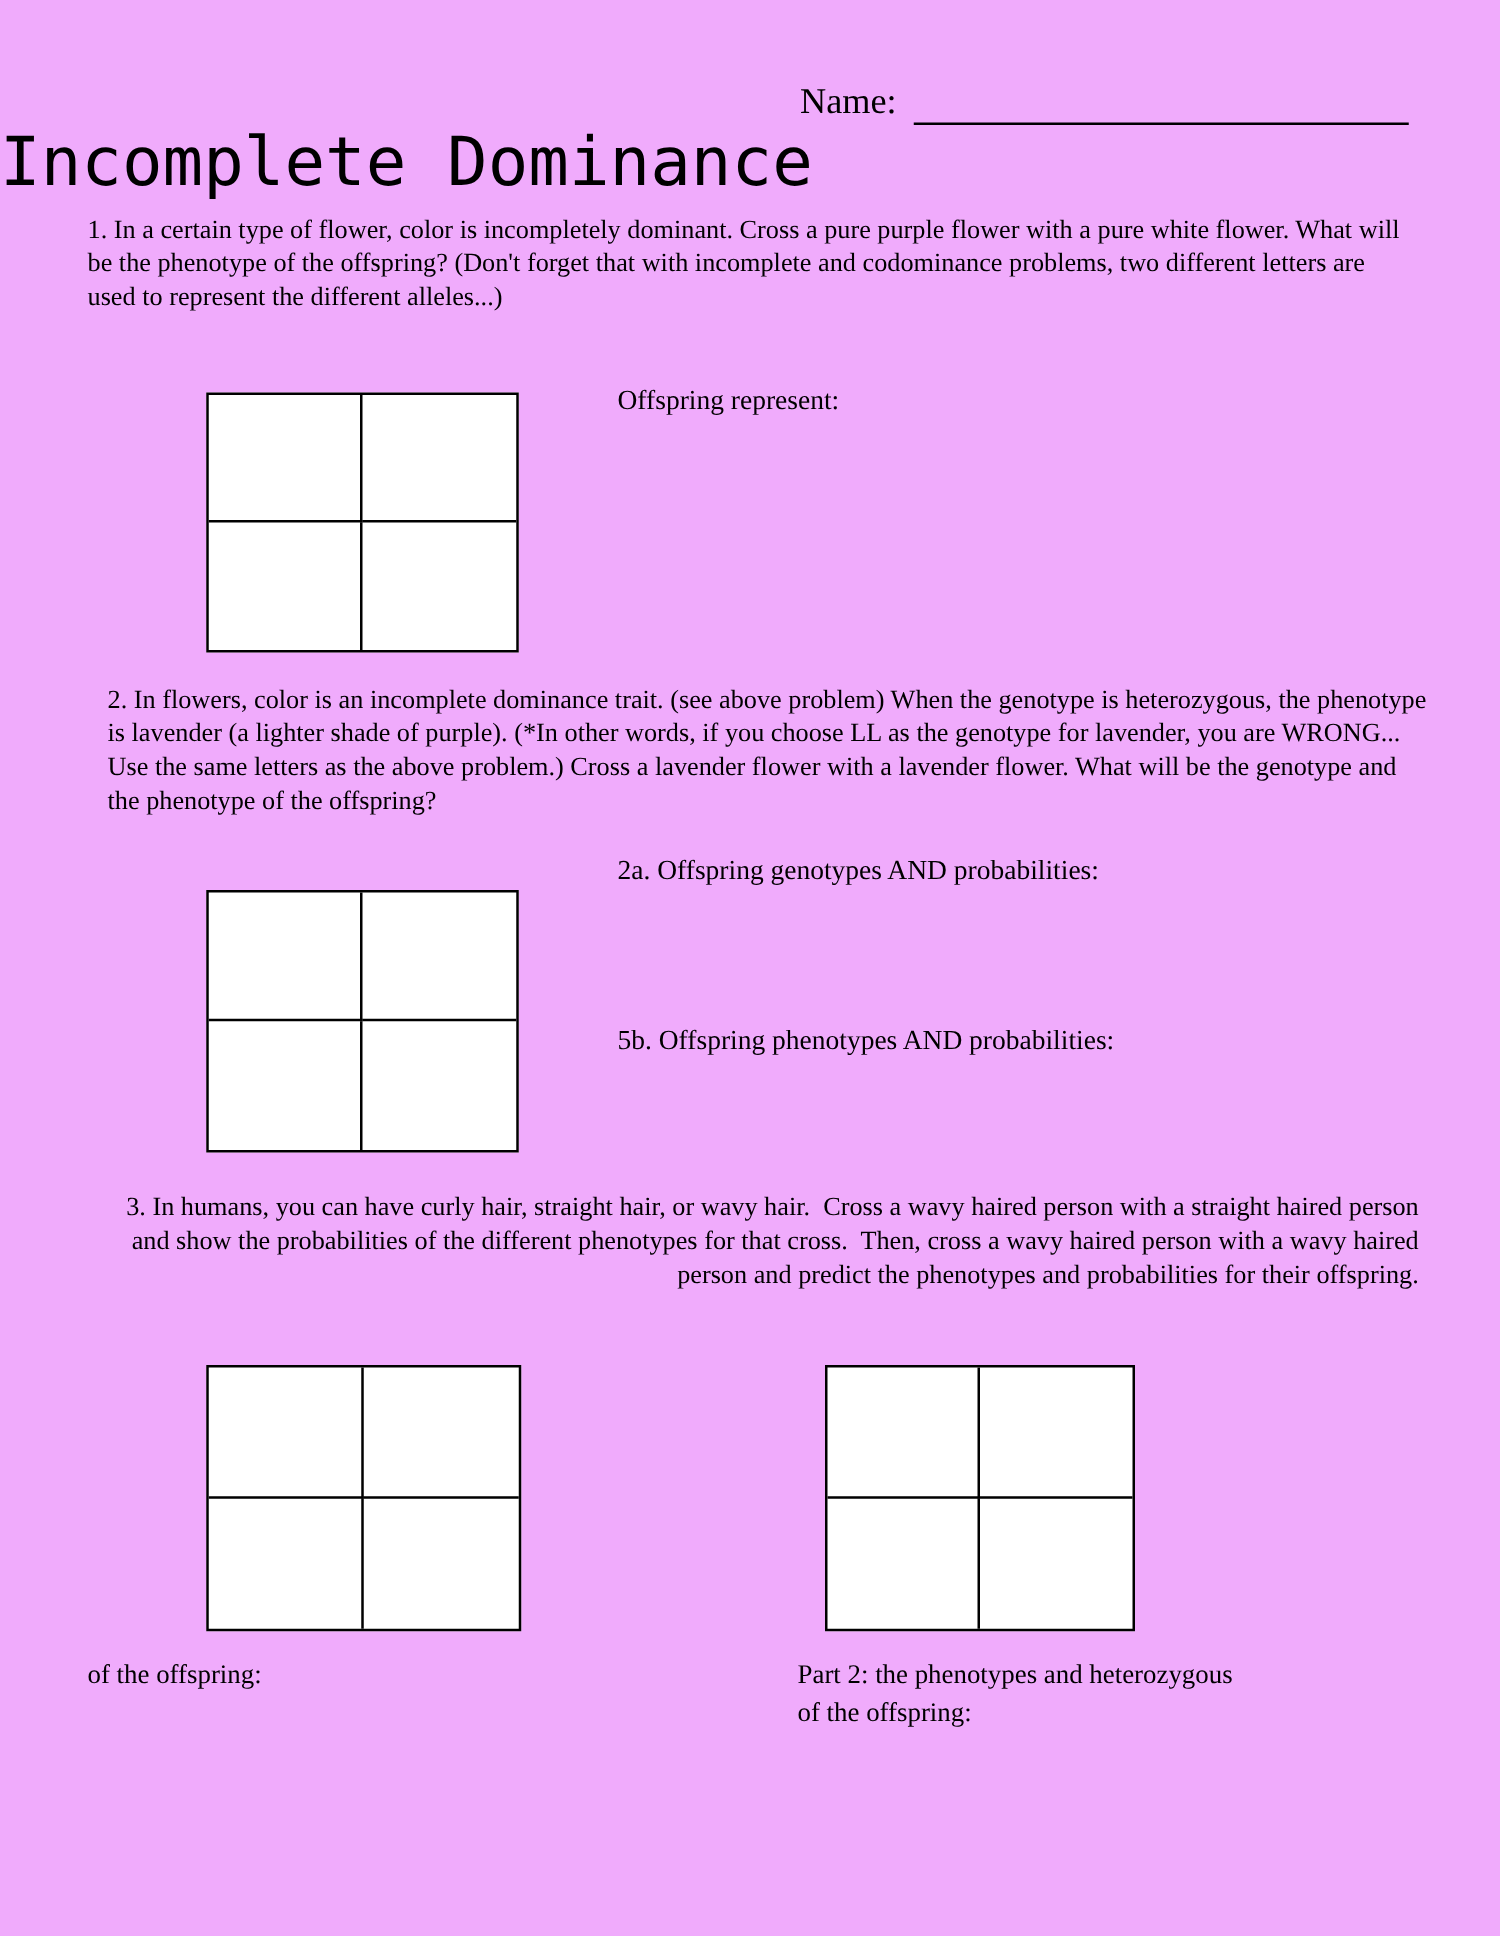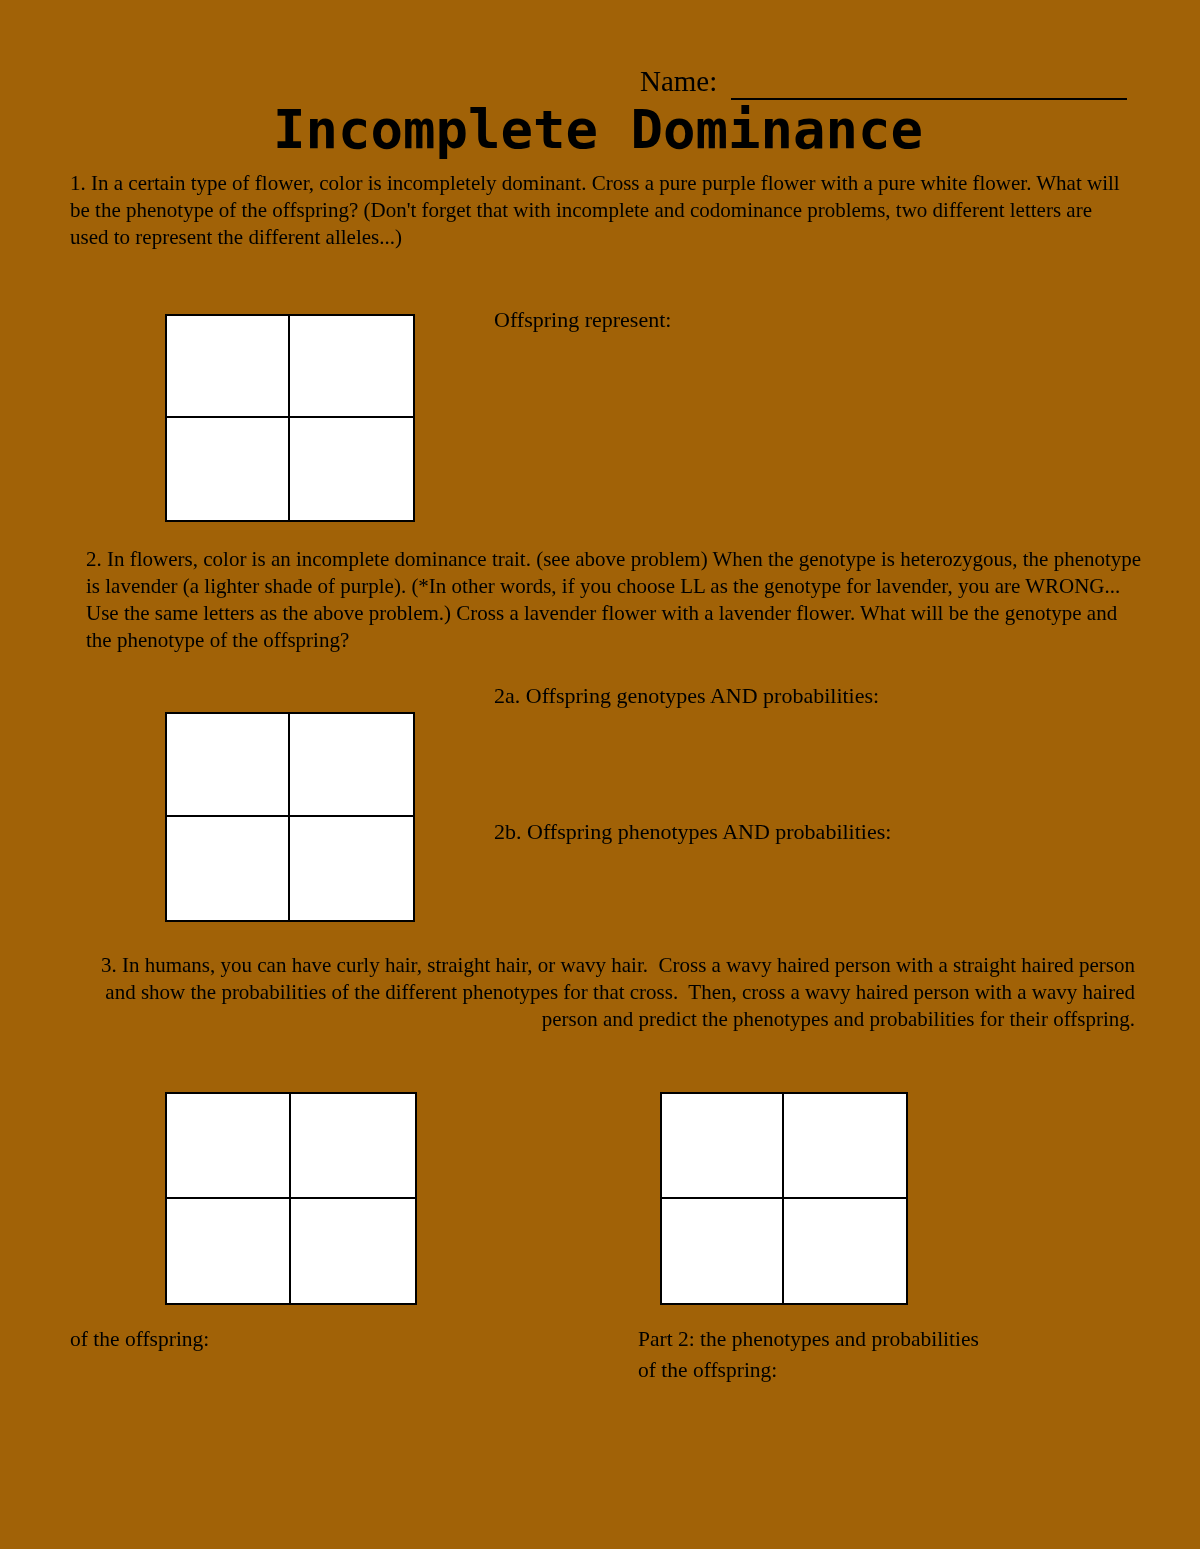--- a/index.html
+++ b/index.html
@@ -1,21 +1,21 @@
 <!DOCTYPE html>
 <html><head>
 <meta charset="utf-8">
 <style>
   * { margin:0; padding:0; box-sizing:border-box; }
   html, body { background:#ffffff; }
   .page {
     position:relative;
     width:1200px;
     height:1549px;
-    background:#a16207;
+    background:#f0abfc;
     color:#000000;
     font-family:"Liberation Serif", serif;
     overflow:hidden;
   }
 
   
   .name-row {
     position:absolute;
     left:640px; top:62px;
     width:487px;
@@ -29,24 +29,23 @@
     flex:1;
     height:38px;
     border-bottom:2px solid #000;
   }
 
   
   .title {
     position:absolute;
     left:0; top:98px;
     width:1196px;
-    text-align:center;
     font-family:"DejaVu Sans Mono", monospace;
     font-size:54px;
-    font-weight:700;
+    font-weight:400;
   }
 
   
   .qtext {
     position:absolute;
     font-size:21px;
     line-height:27px;
     white-space:pre-wrap;
   }
   .qtext-1 { left:70px; top:170px; width:1060px; }
@@ -119,21 +118,21 @@
 
   <div class="prompt prompt-q2a">2a. Offspring genotypes AND probabilities:</div>
 
   <div class="punnett punnett-2">
     <div class="cell"></div>
     <div class="cell"></div>
     <div class="cell"></div>
     <div class="cell"></div>
   </div>
 
-  <div class="prompt prompt-q2b">2b. Offspring phenotypes AND probabilities:</div>
+  <div class="prompt prompt-q2b">5b. Offspring phenotypes AND probabilities:</div>
 
   <div class="qtext qtext-3">3. In humans, you can have curly hair, straight hair, or wavy hair.  Cross a wavy haired person with a straight haired person and show the probabilities of the different phenotypes for that cross.  Then, cross a wavy haired person with a wavy haired person and predict the phenotypes and probabilities for their offspring.</div>
 
   <div class="punnett punnett-3">
     <div class="cell"></div>
     <div class="cell"></div>
     <div class="cell"></div>
     <div class="cell"></div>
   </div>
 
@@ -142,17 +141,17 @@
     <div class="cell"></div>
     <div class="cell"></div>
     <div class="cell"></div>
   </div>
 
   <div class="caption caption-part1">
     <div class="line2">of the offspring:</div>
   </div>
 
   <div class="caption caption-part2">
-    <div class="line1">Part 2: the phenotypes and probabilities</div>
+    <div class="line1">Part 2: the phenotypes and heterozygous</div>
     <div class="line2">of the offspring:</div>
   </div>
 
 </div>
 
 </body></html>

